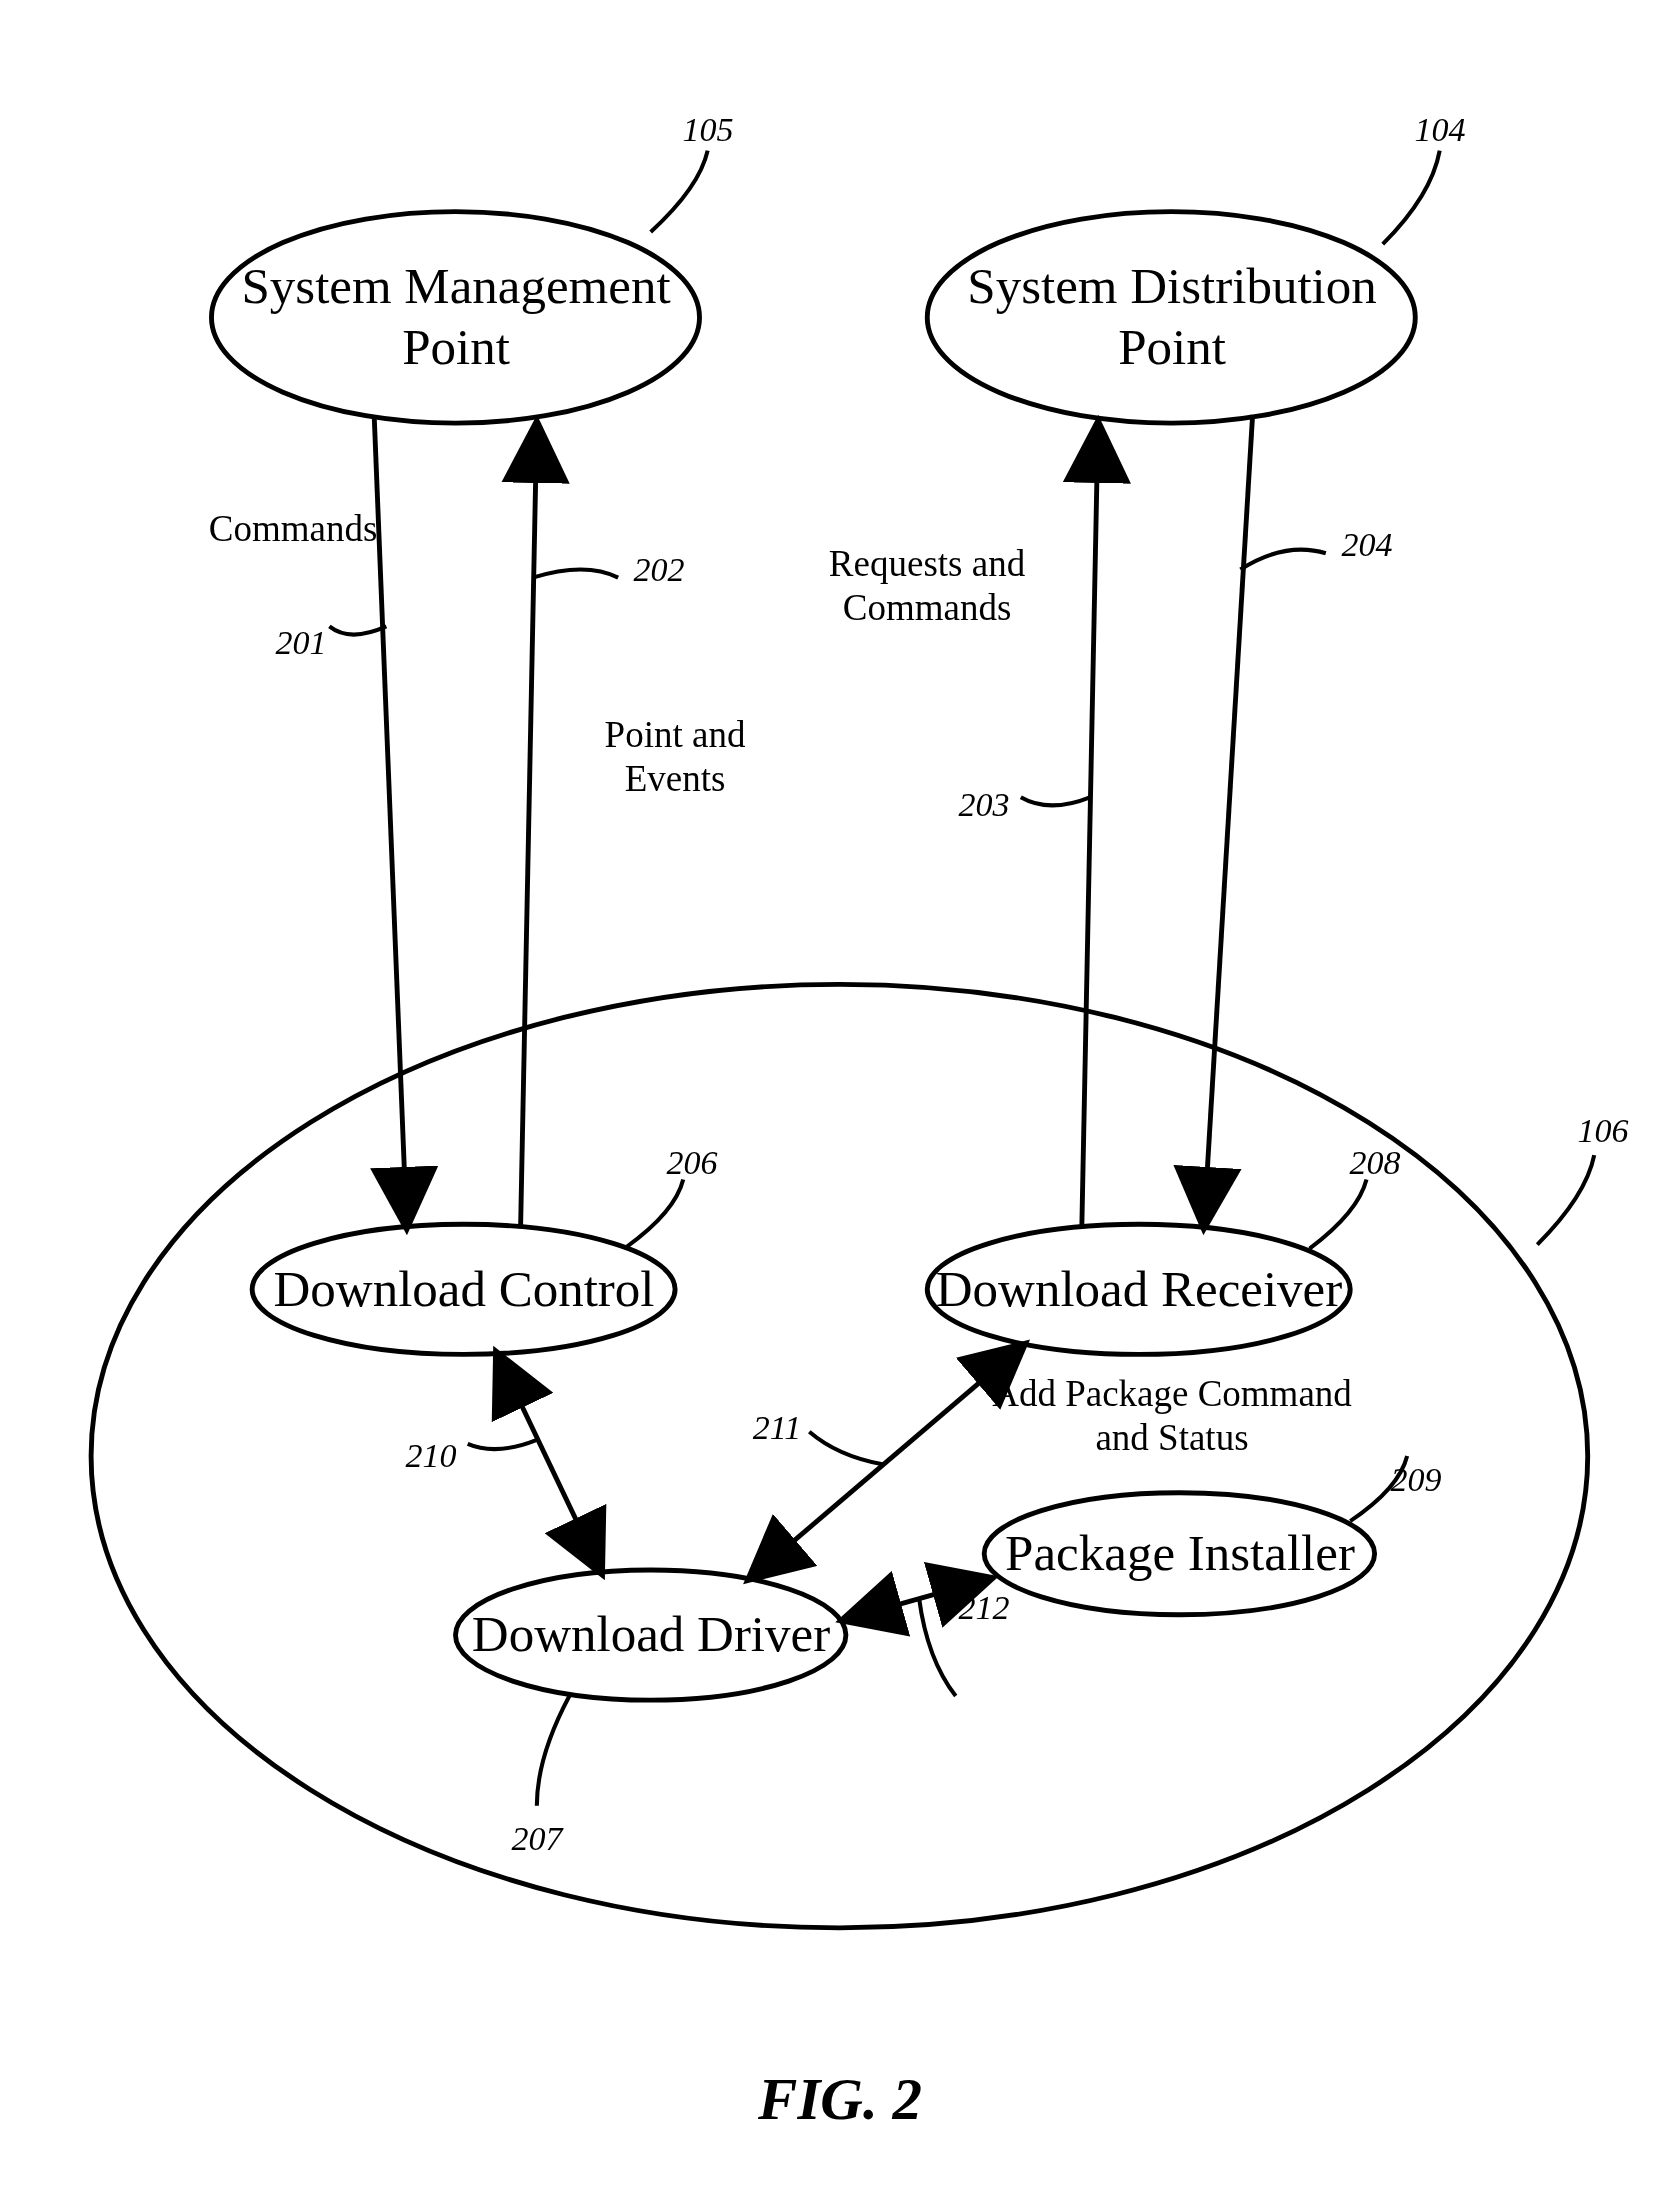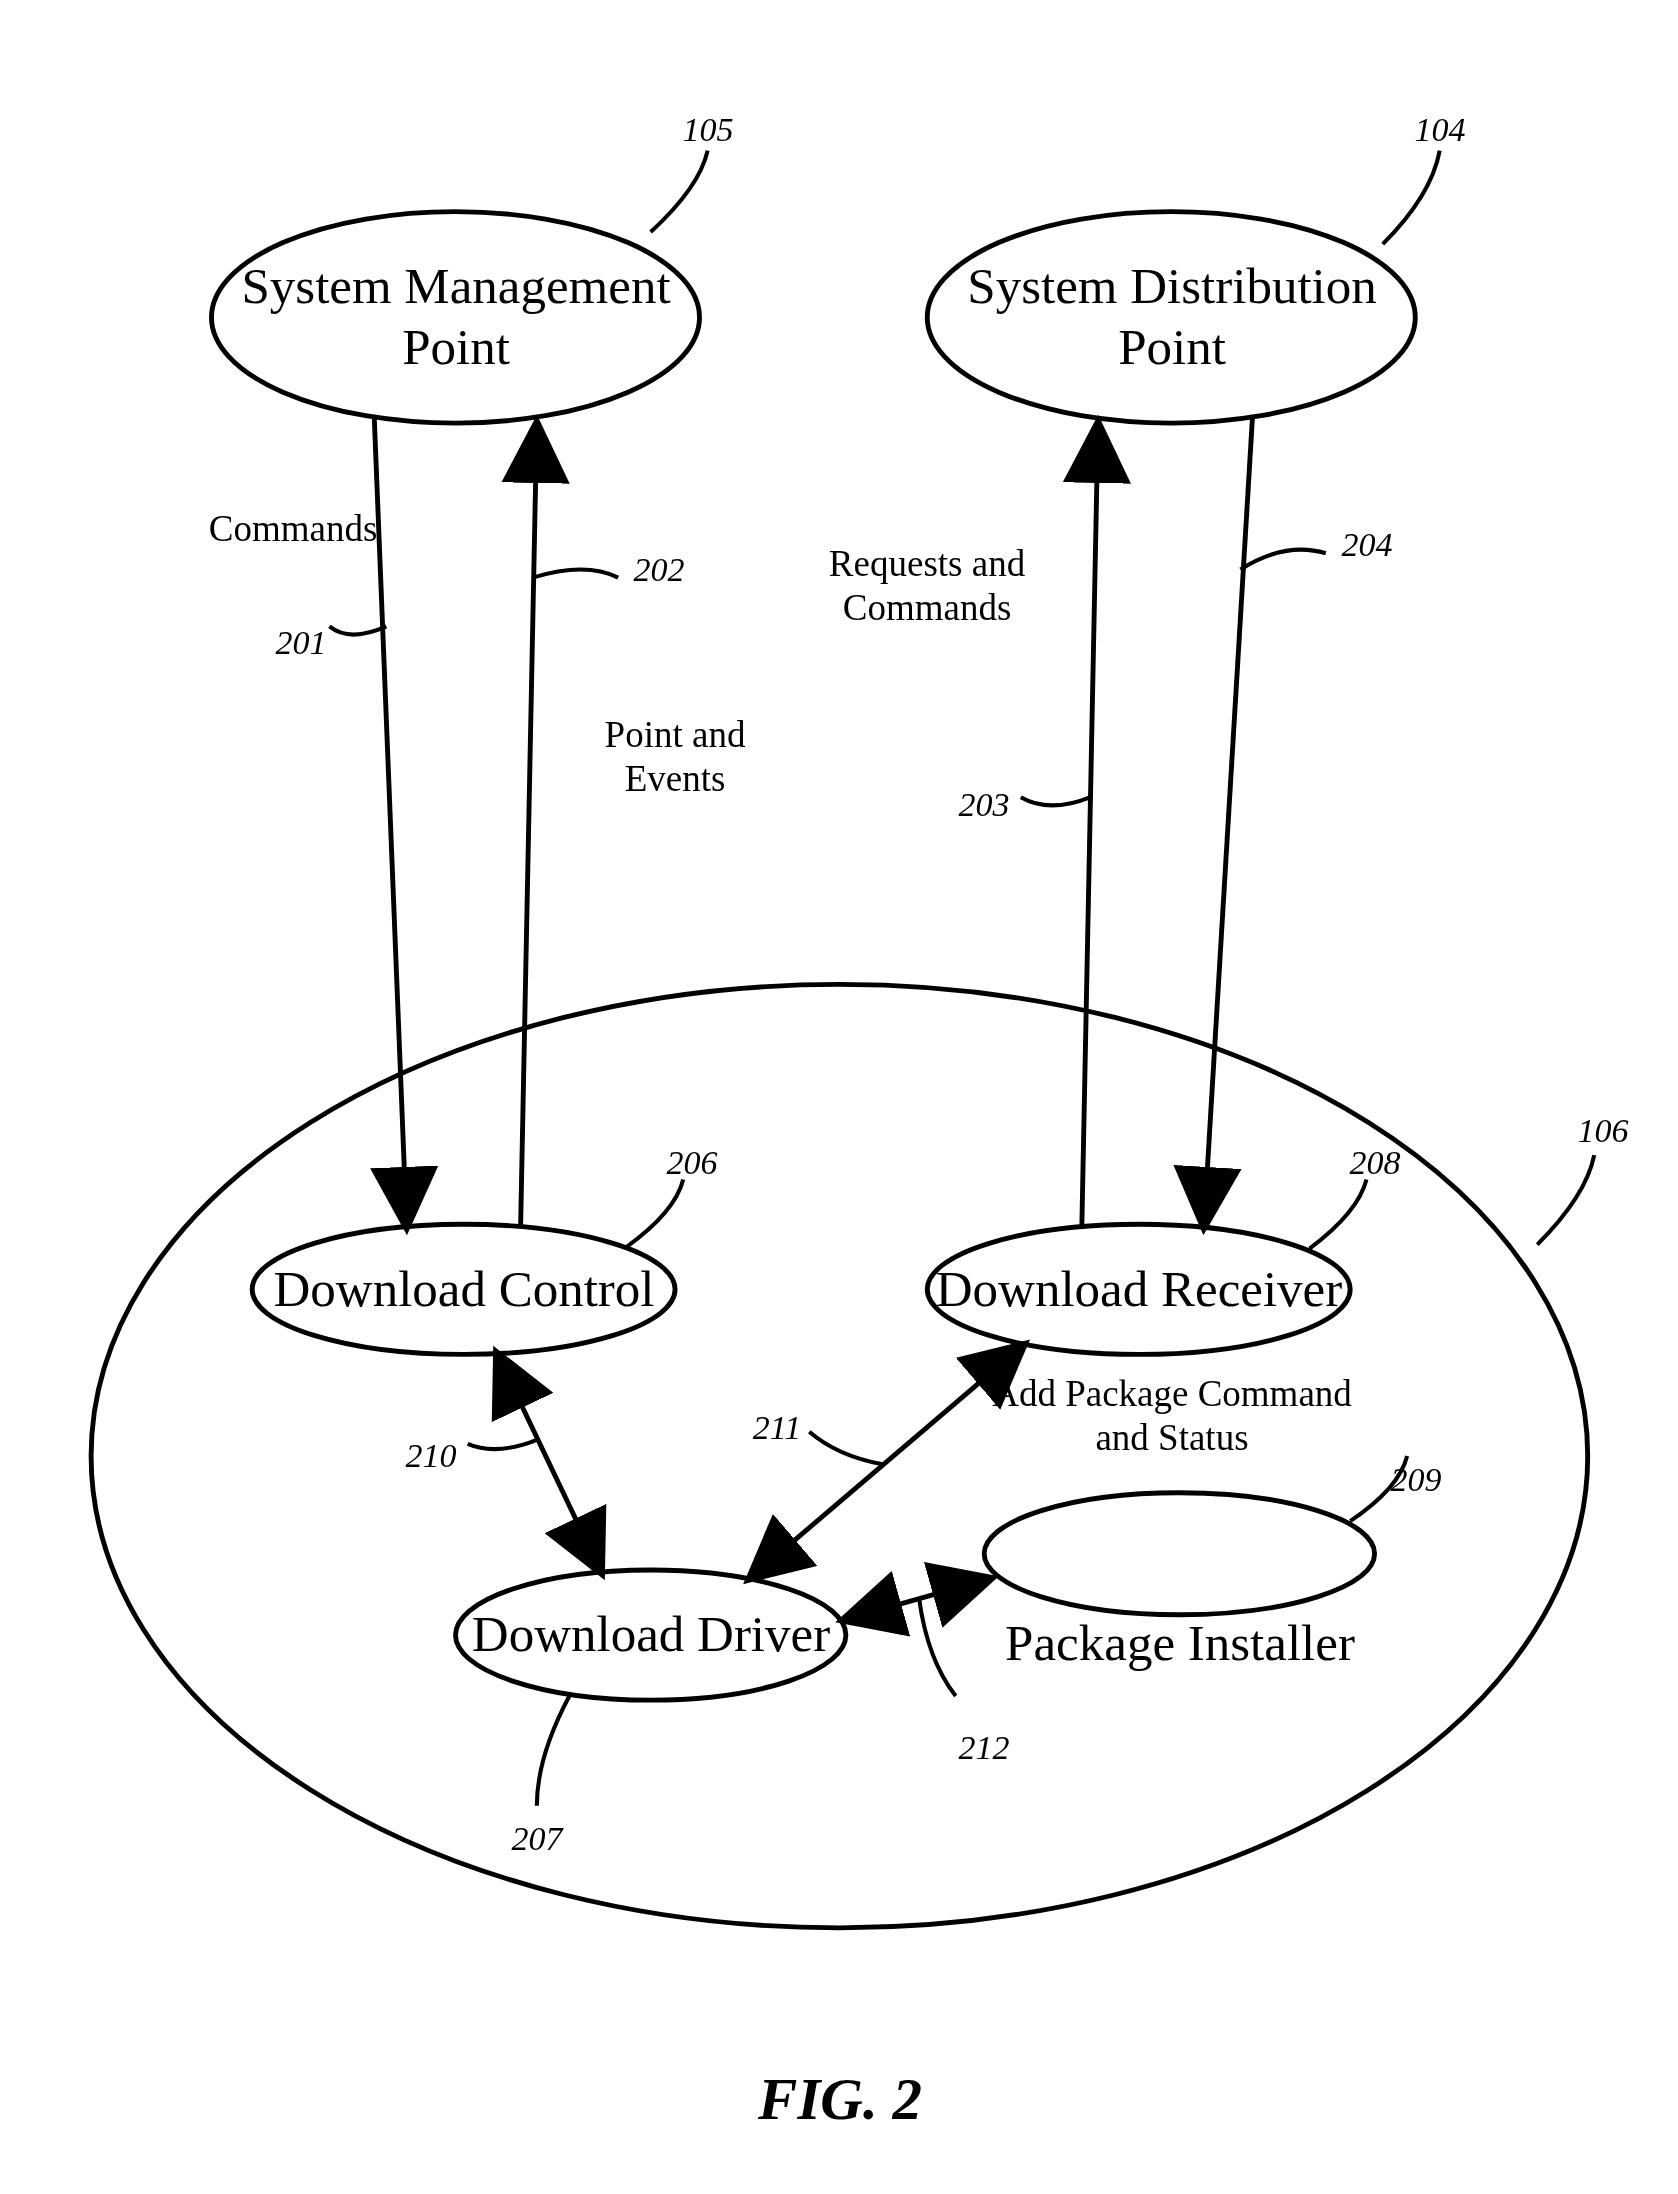--- a/index.html
+++ b/index.html
@@ -127,21 +127,21 @@
 
   <div class="ellipse-label" style="left:1172px; top:317px;">System Distribution
 Point</div>
 
   <div class="ellipse-label" style="left:464px; top:1290px;">Download Control</div>
 
   <div class="ellipse-label" style="left:1139px; top:1290px;">Download Receiver</div>
 
   <div class="ellipse-label" style="left:651px; top:1635px;">Download Driver</div>
 
-  <div class="ellipse-label" style="left:1180px; top:1644px;">Package Installer</div>
+  <div class="ellipse-label" style="left:1180px; top:1554px;">Package Installer</div>
 
   <div class="edge-label" style="left:293px; top:529px; text-align:left;">Commands</div>
 
   <div class="edge-label" style="left:675px; top:757px;">Point and
 Events</div>
 
   <div class="edge-label" style="left:927px; top:586px;">Requests and
 Commands</div>
 
 
@@ -168,18 +168,18 @@
   <div class="ref-label" style="left:537px; top:1839px;">207</div>
 
   <div class="ref-label" style="left:1375px; top:1163px;">208</div>
 
   <div class="ref-label" style="left:1416px; top:1440px;margin-top:40px;">209</div>
 
   <div class="ref-label" style="left:431px; top:1456px;">210</div>
 
   <div class="ref-label" style="left:777px; top:1428px;">211</div>
 
-  <div class="ref-label" style="left:984px; top:1748px;">212</div>
+  <div class="ref-label" style="left:984px; top:1608px;">212</div>
 
   <div class="fig-title" style="left:840px; top:2099px;">FIG. 2</div>
 
 </div>
 
 
 </body></html>

